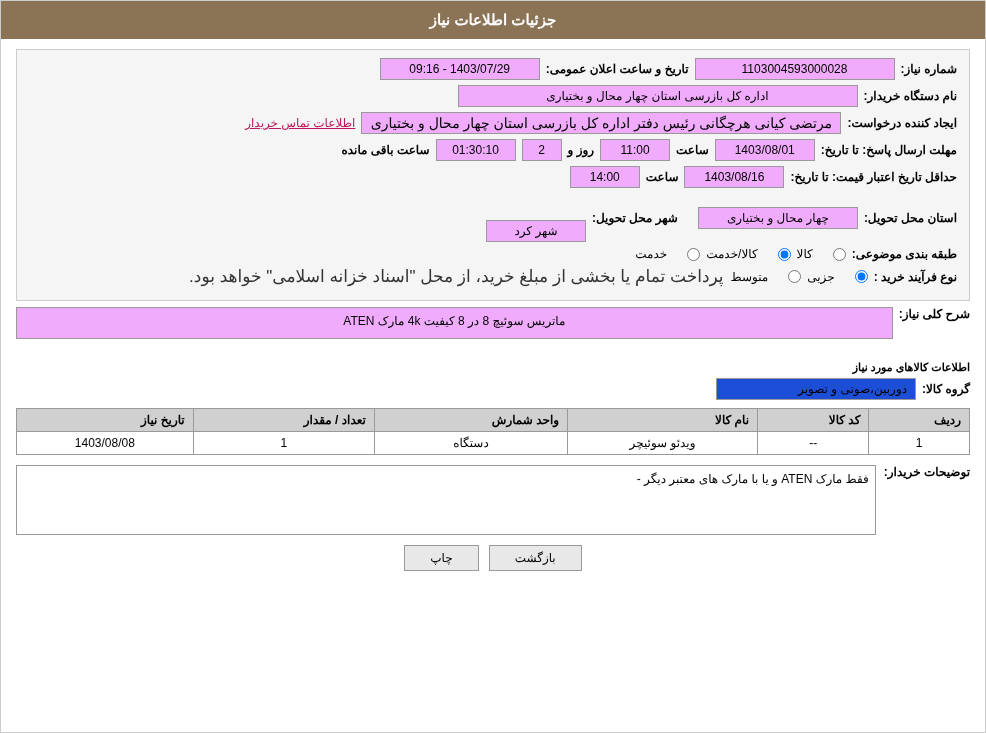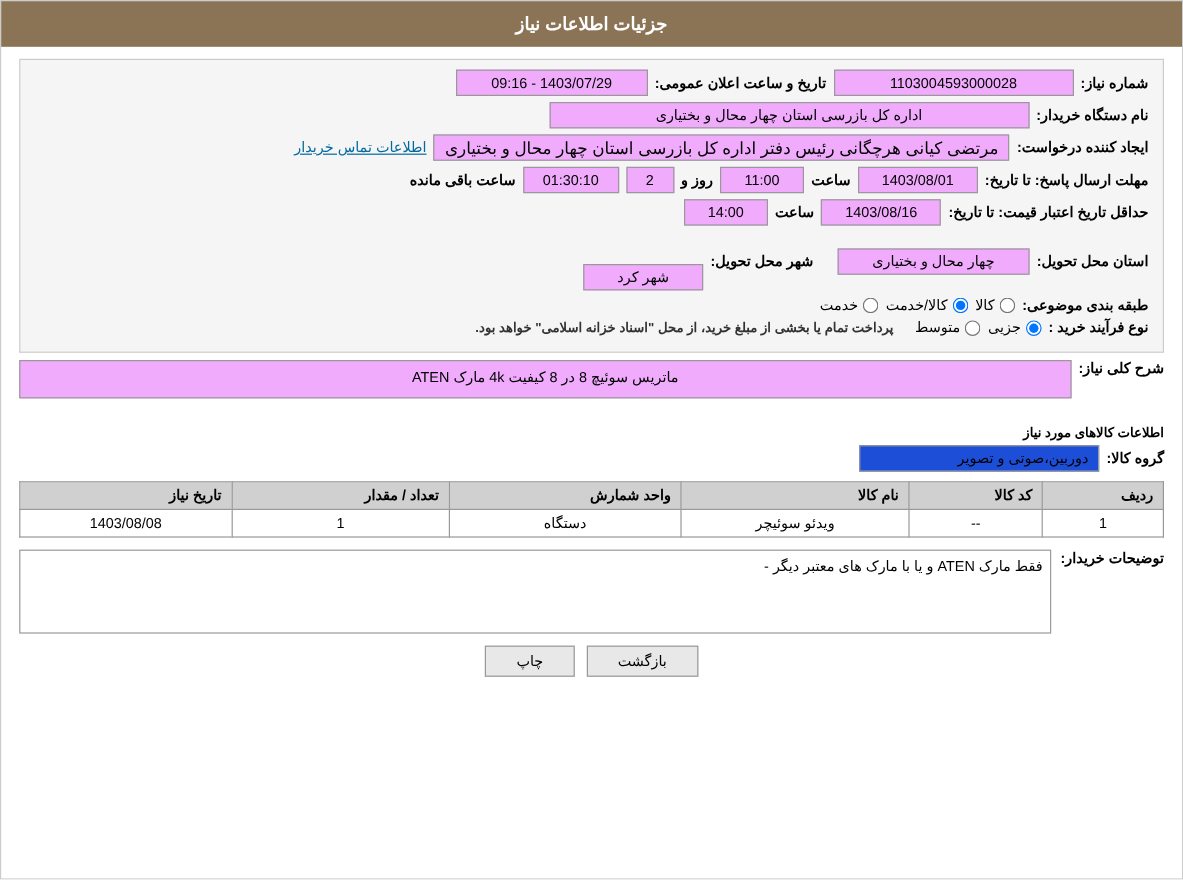--- a/index.html
+++ b/index.html
@@ -35,28 +35,28 @@
       border: 1px solid #999;
       background: #f0abfc;
       padding: 2px 6px;
       height: 22px;
       line-height: 18px;
       display: inline-flex;
       align-items: center;
       justify-content: center;
     }
     .link-blue {
-      color: #0369a1;
+      color: #be185d;
       text-decoration: underline;
       cursor: pointer;
     }
     .radio-item {
       display: flex;
       align-items: center;
-      gap: 4px;
+      gap: 20px;
     }
     .table-section {
       width: 100%;
       border-collapse: collapse;
       margin-top: 4px;
     }
     .table-section th {
       background: #d0d0d0;
       border: 1px solid #999;
       padding: 4px 8px;
@@ -193,21 +193,21 @@
       <div class="inline-flex-row" style="margin-bottom:5px;">
         <span class="label-text">نوع فرآیند خرید :</span>
         <label class="radio-item">
           <input type="radio" name="purchase" checked="" style="">
           <span>جزیی</span>
         </label>
         <label class="radio-item">
           <input type="radio" name="purchase" style="">
           <span>متوسط</span>
         </label>
-        <span style="color:#333; font-size:11px; margin-right:12px;font-weight:bold;">پرداخت تمام یا بخشی از مبلغ خرید، از محل "اسناد خزانه اسلامی" خواهد بود.</span>
+        <span style="color:#333; font-size:17px; margin-right:1px;">پرداخت تمام یا بخشی از مبلغ خرید، از محل "اسناد خزانه اسلامی" خواهد بود.</span>
       </div>
     </div>
 
     <div class="inline-flex-row" style="margin-bottom:8px; align-items:flex-start;">
       <span class="label-text" style="white-space:nowrap;">شرح کلی نیاز:</span>
       <div class="val-box" style="flex:1; min-height:32px; align-items:flex-start; padding:4px 8px; text-align:right;">ماتریس سوئیچ 8 در 8  کیفیت 4k  مارک ATEN</div>
     </div>
 
     <div class="section-title">اطلاعات کالاهای مورد نیاز</div>
 

